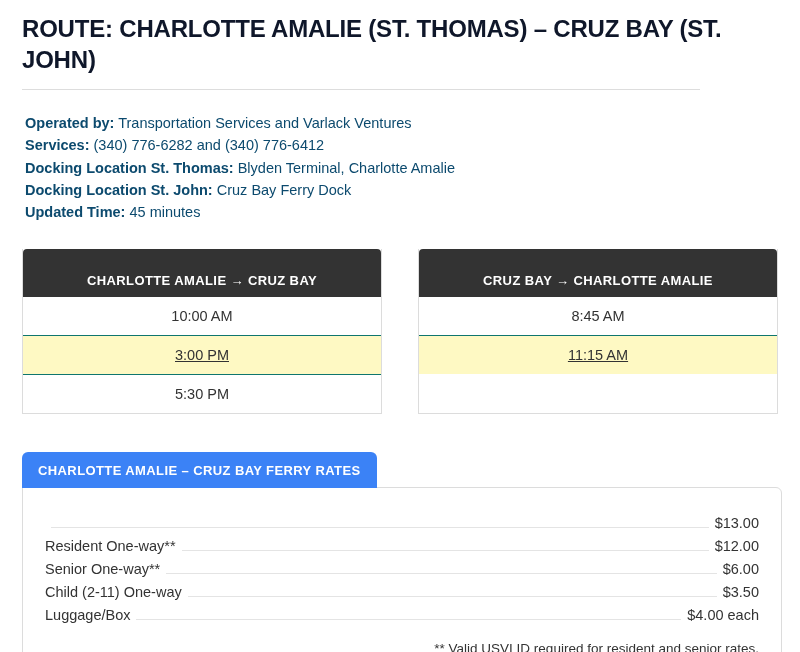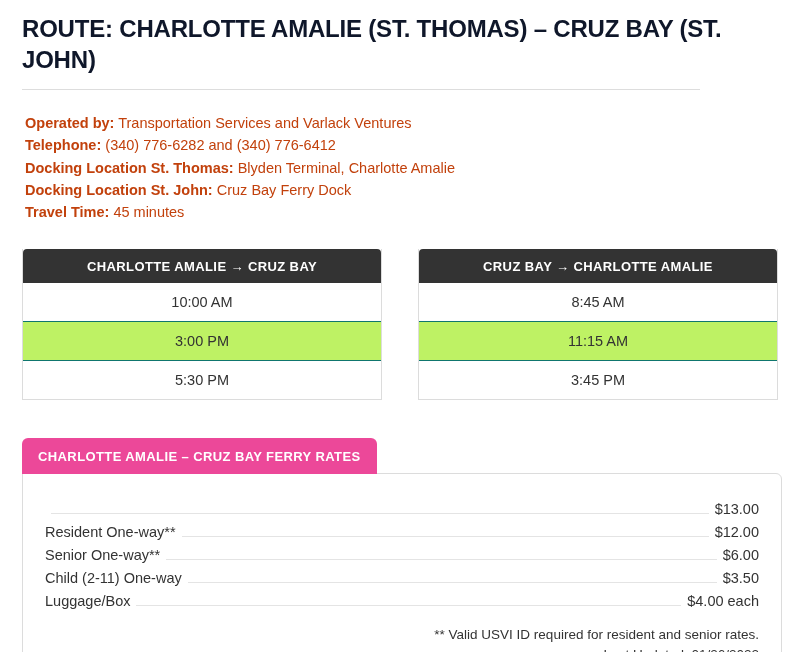--- a/index.html
+++ b/index.html
@@ -31,21 +31,21 @@
   }
   .divider {
     border-bottom: 1px solid #dddddd;
     width: 678px;
     margin: 0 0 22px 0;
   }
   .info-block {
     margin-left: 3px;
     font-size: 14.5px;
     line-height: 1.52;
-    color: #c2410c;
+    color: #0c4a6e;
   }
   .info-row {
     white-space: nowrap;
   }
   .info-label {
     font-weight: bold;
   }
   .schedules {
     display: flex;
     margin-top: 26px;
@@ -58,44 +58,45 @@
     box-sizing: border-box;
     background: #ffffff;
   }
   .sched-head {
     background: #333333;
     color: #ffffff;
     font-size: 13px;
     font-weight: bold;
     letter-spacing: 0.4px;
     text-align: center;
-    padding: 10px 6px 9px 6px;
+    padding: 24px 6px 9px 6px;
     border-radius: 4px 4px 0 0;
   }
   .sched-row {
     text-align: center;
     font-size: 14.5px;
     color: #333333;
     padding: 11px 6px;
     border-bottom: 1px solid #0f766e;
   }
   .sched-row:last-child {
     border-bottom: none;
   }
   .sched-row.alt {
-    background: #bef264;
+    background: #fef9c3;
+    text-decoration: underline;
   }
   .rates-wrap {
     margin-top: 38px;
     position: relative;
     width: 760px;
   }
   .rates-tab {
     display: inline-block;
-    background: #ec4899;
+    background: #3b82f6;
     color: #ffffff;
     font-size: 13px;
     font-weight: bold;
     letter-spacing: 0.4px;
     padding: 11px 16px 10px 16px;
     border-radius: 6px 6px 0 0;
     position: relative;
     z-index: 2;
   }
   .rates-body {
@@ -142,51 +143,50 @@
 
   <h1 class="route-title">ROUTE: CHARLOTTE AMALIE (ST. THOMAS) – CRUZ BAY (ST. JOHN)</h1>
   <div class="divider"></div>
 
   <div class="info-block">
     <div class="info-row">
       <span class="info-label">Operated by:</span>
       <span>Transportation Services and Varlack Ventures</span>
     </div>
     <div class="info-row">
-      <span class="info-label">Telephone:</span>
+      <span class="info-label">Services:</span>
       <span>(340) 776-6282 and (340) 776-6412</span>
     </div>
     <div class="info-row">
       <span class="info-label">Docking Location St. Thomas:</span>
       <span>Blyden Terminal, Charlotte Amalie</span>
     </div>
     <div class="info-row">
       <span class="info-label">Docking Location St. John:</span>
       <span>Cruz Bay Ferry Dock</span>
     </div>
     <div class="info-row">
-      <span class="info-label">Travel Time:</span>
+      <span class="info-label">Updated Time:</span>
       <span>45 minutes</span>
     </div>
   </div>
 
   <div class="schedules">
 
     <div class="sched-card">
       <div class="sched-head">CHARLOTTE AMALIE → CRUZ BAY</div>
       <div class="sched-row">10:00 AM</div>
       <div class="sched-row alt">3:00 PM</div>
       <div class="sched-row">5:30 PM</div>
     </div>
 
     <div class="sched-card">
       <div class="sched-head">CRUZ BAY → CHARLOTTE AMALIE</div>
       <div class="sched-row">8:45 AM</div>
       <div class="sched-row alt">11:15 AM</div>
-      <div class="sched-row">3:45 PM</div>
     </div>
 
   </div>
 
   <div class="rates-wrap">
     <div class="rates-tab">CHARLOTTE AMALIE – CRUZ BAY FERRY RATES</div>
     <div class="rates-body">
 
       <div class="rate-line">
         <span class="rate-dots"></span>

